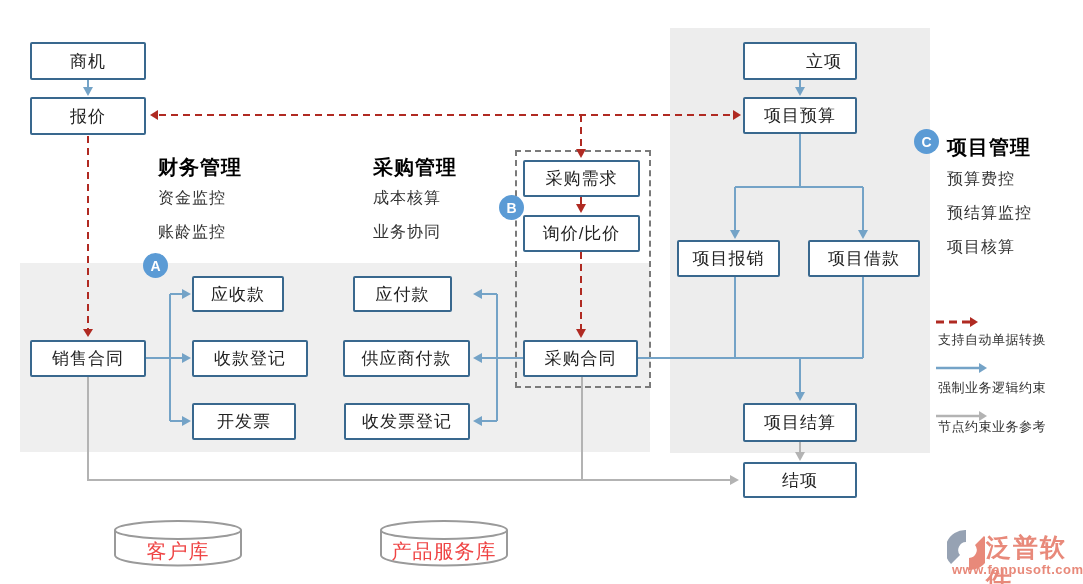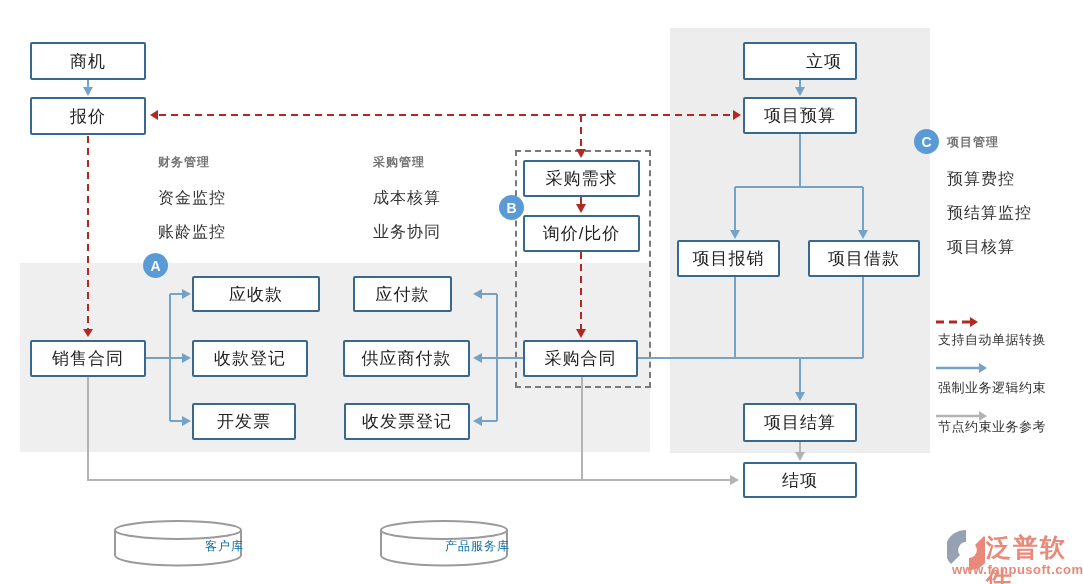--- a/index.html
+++ b/index.html
@@ -8,27 +8,27 @@
   .panel{position:absolute;background:#efefef;z-index:0;}
   .panel.right{background:#ededed;}
   .dashed-box{position:absolute;border:2px dashed #7a7a7a;z-index:1;box-sizing:border-box;}
   .wires{position:absolute;left:0;top:0;z-index:2;}
   .node{position:absolute;display:flex;align-items:center;justify-content:center;
         background:#ffffff;border:2px solid #39688e;font-size:17px;color:#222222;
         letter-spacing:1px;box-sizing:border-box;border-radius:2px;z-index:3;}
   .badge{position:absolute;width:25px;height:25px;border-radius:50%;background:#5b9bd5;
          color:#ffffff;font-size:14px;font-weight:bold;display:flex;align-items:center;
          justify-content:center;z-index:4;}
-  .sec-title{position:absolute;font-size:12px;font-weight:bold;color:#737373;
+  .sec-title{position:absolute;font-size:20px;font-weight:bold;color:#000000;
              letter-spacing:1px;z-index:3;}
   .sec-item{position:absolute;font-size:16px;color:#333333;letter-spacing:1px;z-index:3;}
   .legend-label{position:absolute;font-size:13px;color:#333333;letter-spacing:0.5px;z-index:3;}
   .cyl{position:absolute;width:132px;height:48px;z-index:3;}
-  .cyl .cyl-label{position:absolute;left:0;right:0;top:19px;text-align:right;
-                  font-size:12px;color:#0369a1;letter-spacing:1px;}
+  .cyl .cyl-label{position:absolute;left:0;right:0;top:19px;text-align:center;
+                  font-size:20px;color:#ef4444;letter-spacing:1px;}
   .logo{position:absolute;z-index:3;}
   .logo-name{position:absolute;left:986px;top:531px;font-size:25px;font-weight:bold;
              color:#e8897a;letter-spacing:2px;z-index:3;}
   .logo-url{position:absolute;left:952px;top:562px;font-size:13px;font-weight:bold;
             color:#e8897a;letter-spacing:0.5px;z-index:3;}
 </style>
 </head>
 <body>
 
 <div class="canvas">
@@ -89,21 +89,21 @@
     </g>
     <g>
       <path d="M936 416 H979" stroke="#b3b3b3" stroke-width="2.5" fill="none"></path>
       <polygon points="979,411 979,421 987,416" fill="#b3b3b3"></polygon>
     </g>
   </svg>
 
   <div class="node" style="left:30px;top:42px;width:116px;height:38px;">商机</div>
   <div class="node" style="left:30px;top:97px;width:116px;height:38px;">报价</div>
   <div class="node" style="left:30px;top:340px;width:116px;height:37px;">销售合同</div>
-  <div class="node" style="left:192px;top:276px;width:128px;height:36px;">应收款</div>
+  <div class="node" style="left:192px;top:276px;width:92px;height:36px;">应收款</div>
   <div class="node" style="left:192px;top:340px;width:116px;height:37px;">收款登记</div>
   <div class="node" style="left:192px;top:403px;width:104px;height:37px;">开发票</div>
   <div class="node" style="left:353px;top:276px;width:99px;height:36px;">应付款</div>
   <div class="node" style="left:343px;top:340px;width:127px;height:37px;">供应商付款</div>
   <div class="node" style="left:344px;top:403px;width:126px;height:37px;">收发票登记</div>
   <div class="node" style="left:523px;top:160px;width:117px;height:37px;">采购需求</div>
   <div class="node" style="left:523px;top:215px;width:117px;height:37px;">询价/比价</div>
   <div class="node" style="left:523px;top:340px;width:115px;height:37px;">采购合同</div>
   <div class="node" style="left:743px;top:42px;width:114px;height:38px;padding-left:48px;">立项</div>
   <div class="node" style="left:743px;top:97px;width:114px;height:37px;">项目预算</div>

